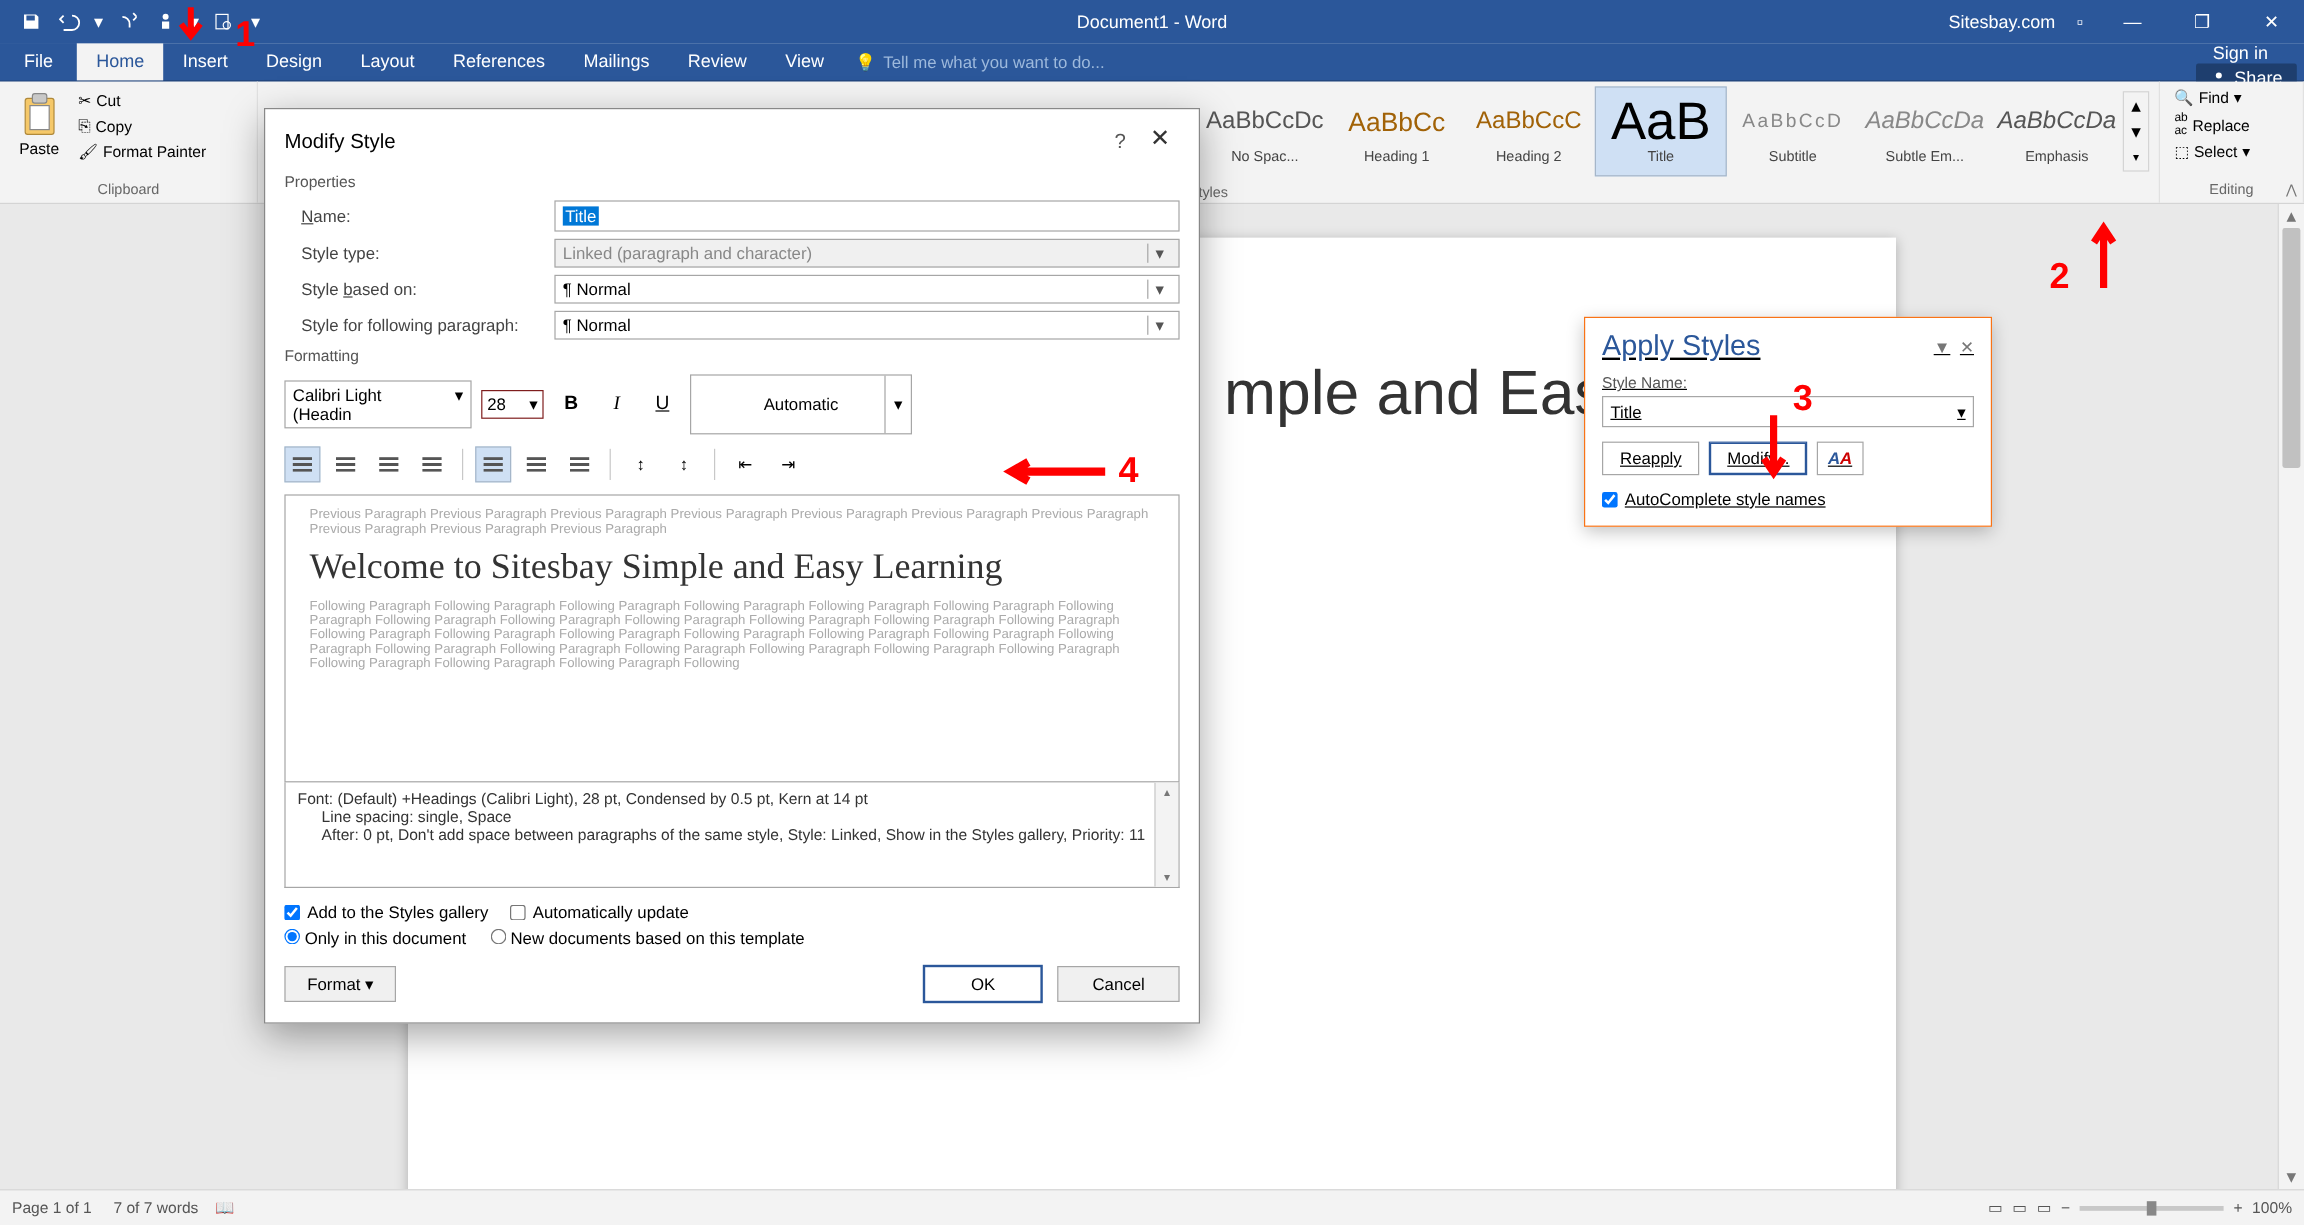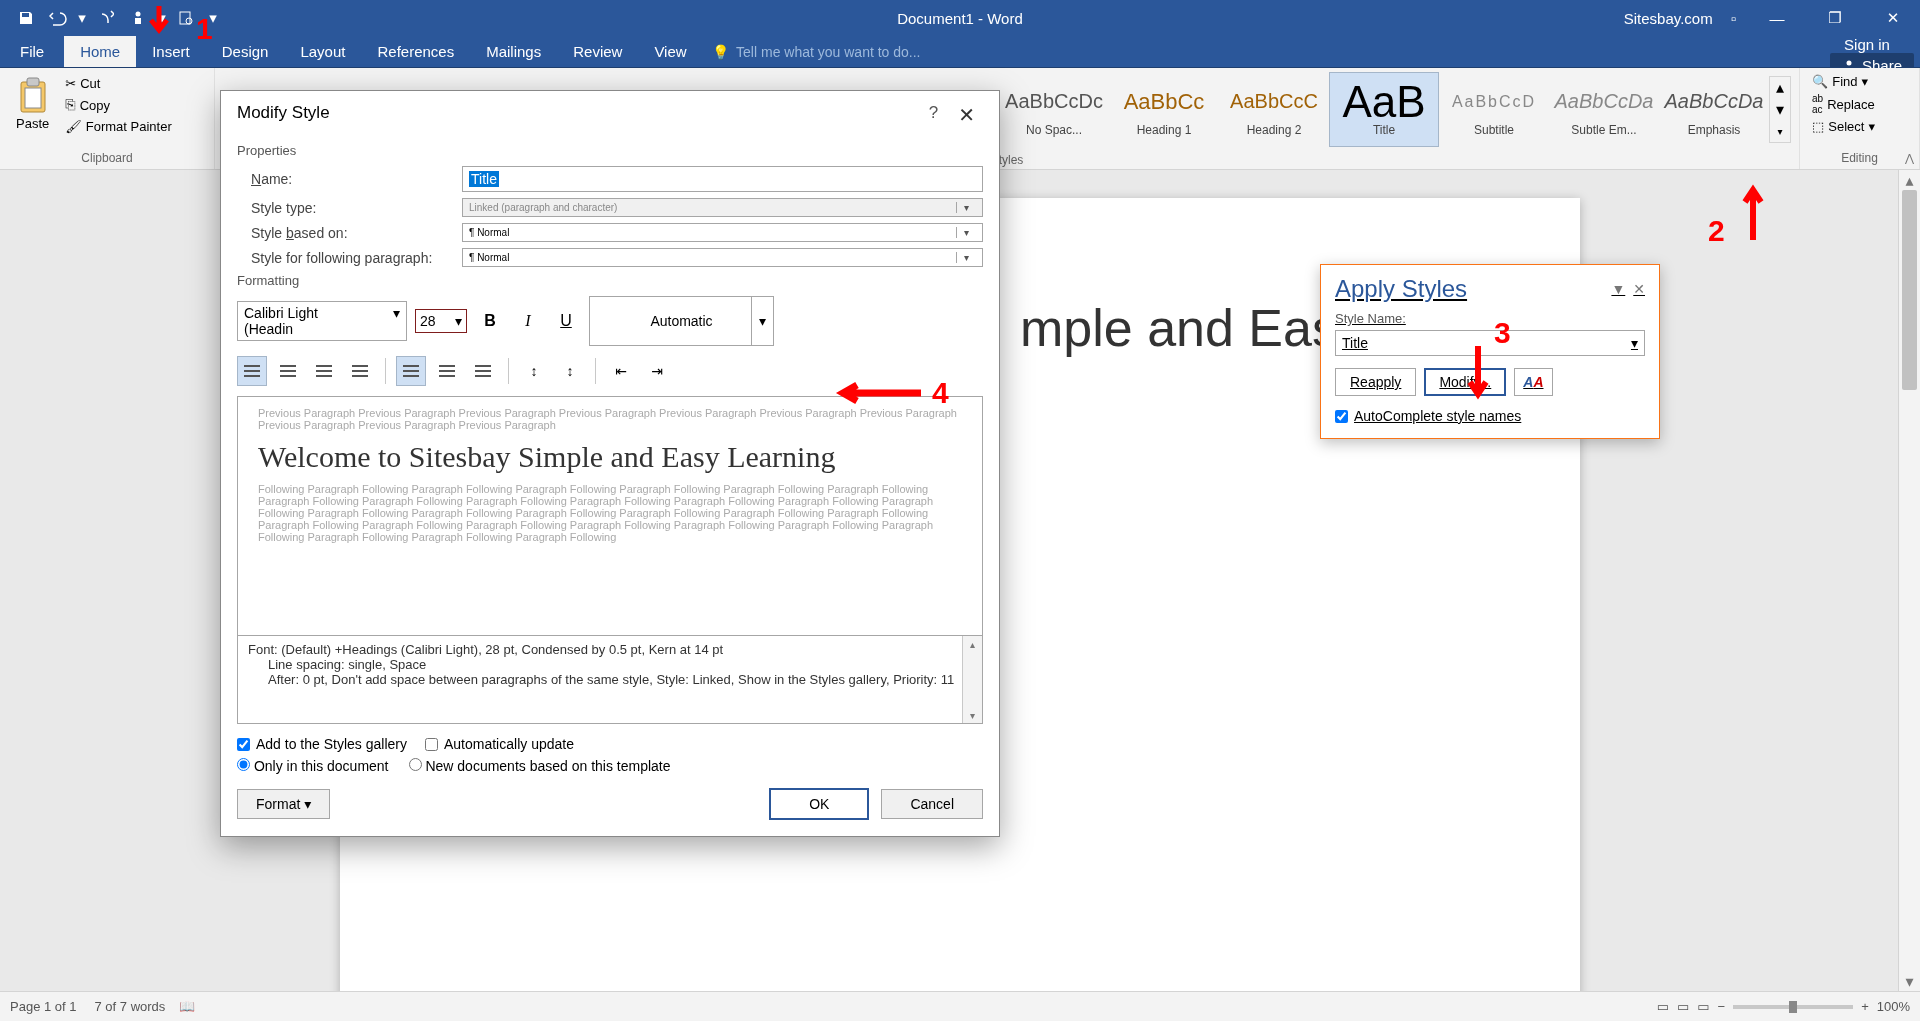--- a/index.html
+++ b/index.html
@@ -53,33 +53,33 @@
 
 .doc-area { background: #e9e9e9; position: absolute; top: 170px; left: 0; right: 0; bottom: 30px; overflow: hidden; }
 .page { background: #fff; box-shadow: 0 2px 10px rgba(0,0,0,0.25); width: 1240px; position: absolute; left: 50%; transform: translateX(-50%); top: 28px; height: 1580px; padding: 100px 120px; }
 .doc-title { font-size: 52px; font-weight: 300; color: #333; }
 .scrollbar-v { position: absolute; right: 0; top: 0; bottom: 0; width: 22px; background: #f3f3f3; border-left: 1px solid #d4d4d4; }
 .scroll-thumb { position: absolute; left: 3px; right: 3px; top: 20px; height: 200px; background: #c1c1c1; border-radius: 2px; }
 .scroll-btn { height: 20px; display:flex; align-items:center; justify-content:center; color:#777; }
 
 
 .dialog { position: absolute; left: 220px; top: 90px; width: 780px; background: #fff; border: 1px solid #888; box-shadow: 0 10px 30px rgba(0,0,0,0.35); z-index: 50; font-size: 14px; }
-.dlg-title { padding: 12px 16px; font-size: 17px; display:flex; align-items:flex-start; }
+.dlg-title { padding: 12px 16px; font-size: 17px; display:flex; align-items:flex-end; }
 .dlg-title .dlg-help { margin-left:auto; padding: 0 12px; cursor:pointer; color:#555;}
 .dlg-close { padding: 0 8px; cursor:pointer; font-size:20px; color:#333; }
 .dlg-body { padding: 0 16px 16px 16px; }
 .section-head { font-size: 13px; color: #555; margin: 4px 0 8px 0; }
 .prop-row { display: flex; align-items: center; margin-bottom: 6px; }
 .prop-label { width: 225px; color: #444; font-size: 14px; padding-left: 14px; }
 .prop-label .ul { text-decoration: underline; }
-.prop-select { flex: 1; border: 1px solid #a6a6a6; padding: 3px 6px; font-size: 10px; background:#fff; position:relative; display:flex; align-items:center; }
+.prop-select { flex: 1; border: 1px solid #a6a6a6; padding: 3px 6px; font-size: 14px; background:#fff; position:relative; display:flex; align-items:center; }
 .prop-select.disabled { background: #f0f0f0; color: #888; }
 .prop-dd { margin-left:auto; width:20px; text-align:center; border-left:1px solid #a6a6a6; color:#555; }
 .fmt-row { display:flex; align-items:center; gap:8px; margin: 6px 0 10px 0; flex-wrap: wrap; }
-.font-select { width: 170px; border:1px solid #a6a6a6; padding:3px 6px; font-size:14px; display:flex;gap:42px; }
+.font-select { width: 156px; border:1px solid #a6a6a6; padding:3px 6px; font-size:14px; display:flex;gap:42px; }
 .size-select { width: 52px; border:1px solid #7f1d1d; padding:3px 4px; font-size:14px; display:flex; }
 .fmt-btn { width: 30px; height: 30px; border: 1px solid transparent; display:flex; align-items:center; justify-content:center; font-size:16px; cursor:pointer; }
 .fmt-btn.bold { font-weight:bold; }
 .fmt-btn.italic { font-style:italic; font-family: "Times New Roman", serif;}
 .fmt-btn.underline { text-decoration: underline; }
 .color-select { width: 185px; border:1px solid #a6a6a6; padding:16px 6px; font-size:14px; display:flex; justify-content:center; position: relative;}
 .color-dd { position:absolute; right:0; top:0; bottom:0; width:22px; border-left:1px solid #a6a6a6; display:flex; align-items:center; justify-content:center; }
 .align-row { display:flex; align-items:center; gap:6px; margin-bottom: 10px; }
 .align-btn { width:30px; height:30px; display:flex; align-items:center; justify-content:center; cursor:pointer; border:1px solid transparent;}
 .align-btn.active { background:#cfe0f4; border:1px solid #a5b6c9; }

